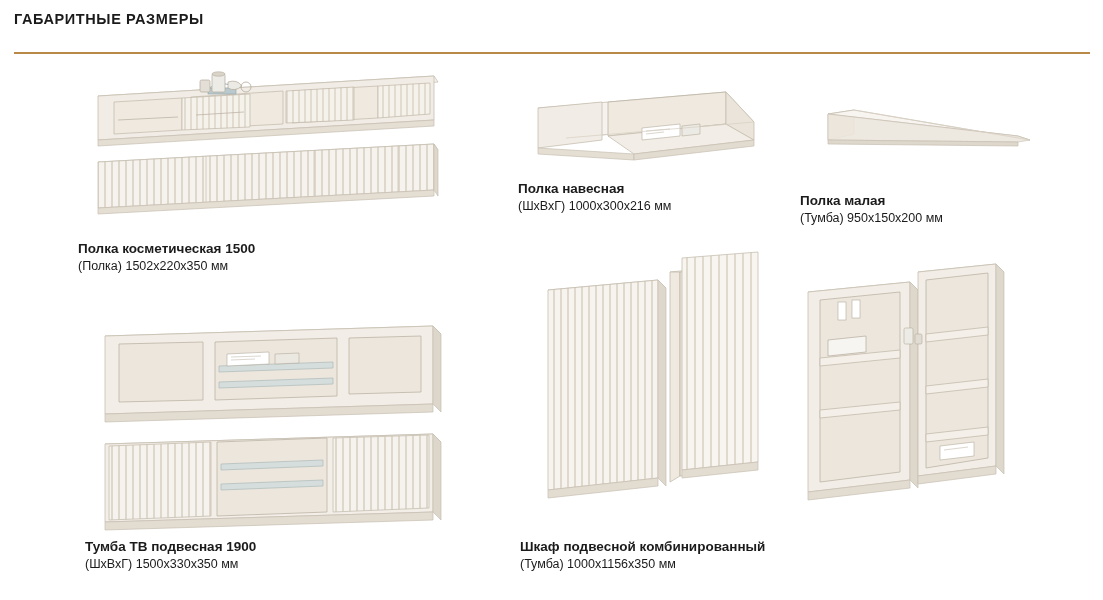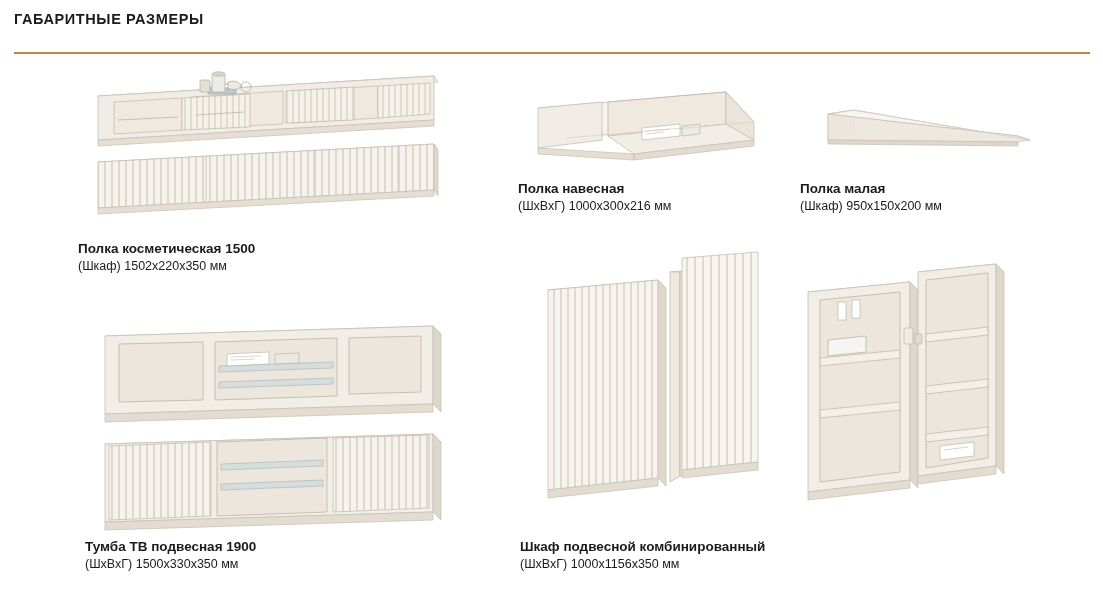--- a/index.html
+++ b/index.html
@@ -120,21 +120,21 @@
       <line x1="236" y1="92" x2="236" y2="138" stroke="#cdc5b7" stroke-width="0.8"></line>
       <line x1="320" y1="88" x2="320" y2="134" stroke="#cdc5b7" stroke-width="0.8"></line>
       <polygon points="20,150 356,132 356,138 20,156" fill="#e5ded3" stroke="#c7bfb1" stroke-width="0.7"></polygon>
 
       <polygon points="356,86 360,92 360,138 356,132" fill="#ded7cb" stroke="#c7bfb1" stroke-width="0.7"></polygon>
     </svg>
   </div>
 
   <div class="caption" style="left:78px; top:240px; width:380px;">
     <span class="cap-name">Полка косметическая 1500</span>
-    <span class="cap-dims">(Шкаф) 1502х220х350 мм</span>
+    <span class="cap-dims">(Полка) 1502х220х350 мм</span>
   </div>
 
   <div class="fig" style="left:530px; top:78px;">
     <svg width="230" height="100" viewBox="0 0 230 100" xmlns="http://www.w3.org/2000/svg">
 
       <polygon points="8,30 196,14 224,44 36,60" fill="#f6f3ee" stroke="#c7bfb1" stroke-width="0.8"></polygon>
 
       <polygon points="8,30 72,24 72,62 8,70" fill="#f1ece5" stroke="#c7bfb1" stroke-width="0.8"></polygon>
 
       <polygon points="78,24 196,14 196,46 78,58" fill="#efe9e0" stroke="#bdb4a5" stroke-width="0.8"></polygon>
@@ -167,23 +167,23 @@
 
       <polygon points="10,14 200,36 212,40 36,10" fill="#f8f5f1" stroke="#c7bfb1" stroke-width="0.8"></polygon>
 
       <polygon points="10,40 200,42 212,40 200,36 10,14" fill="#ece6dd" stroke="#c7bfb1" stroke-width="0.7" opacity="0.9"></polygon>
 
       <polygon points="10,40 200,42 200,46 10,44" fill="#ded7cb" stroke="#c7bfb1" stroke-width="0.7"></polygon>
       <line x1="36" y1="10" x2="212" y2="40" stroke="#d8d0c3" stroke-width="0.7"></line>
     </svg>
   </div>
 
-  <div class="caption" style="left:800px; top:180px; width:268px;">
+  <div class="caption" style="left:800px; top:192px; width:268px;">
     <span class="cap-name">Полка малая</span>
-    <span class="cap-dims">(Шкаф) 950х150х200 мм</span>
+    <span class="cap-dims">(Тумба) 950х150х200 мм</span>
   </div>
 
   <div class="fig" style="left:85px; top:318px;">
     <svg width="380" height="220" viewBox="0 0 380 220" xmlns="http://www.w3.org/2000/svg">
       <defs>
         <pattern id="ribPatC" width="7" height="10" patternUnits="userSpaceOnUse">
           <rect width="7" height="10" fill="#f6f2ed"></rect>
           <rect x="5" width="2" height="10" fill="#ded7cb"></rect>
         </pattern>
       </defs>
@@ -280,16 +280,16 @@
       <rect x="384" y="78" width="9" height="16" rx="1.5" fill="#ecebe6" stroke="#b4ab9c" stroke-width="0.6"></rect>
       <rect x="395" y="84" width="7" height="10" rx="1.5" fill="#e0dbd3" stroke="#b4ab9c" stroke-width="0.6"></rect>
 
       <polygon points="420,196 454,192 454,206 420,210" fill="#ffffff" stroke="#b4ab9c" stroke-width="0.6"></polygon>
       <line x1="424" y1="200" x2="448" y2="197" stroke="#c3bbac" stroke-width="0.6"></line>
     </svg>
   </div>
 
   <div class="caption" style="left:520px; top:538px; width:520px;">
     <span class="cap-name">Шкаф подвесной комбинированный</span>
-    <span class="cap-dims">(ШхВхГ) 1000х1156х350 мм</span>
+    <span class="cap-dims">(Тумба) 1000х1156х350 мм</span>
   </div>
 
 </div>
 
 </body></html>

